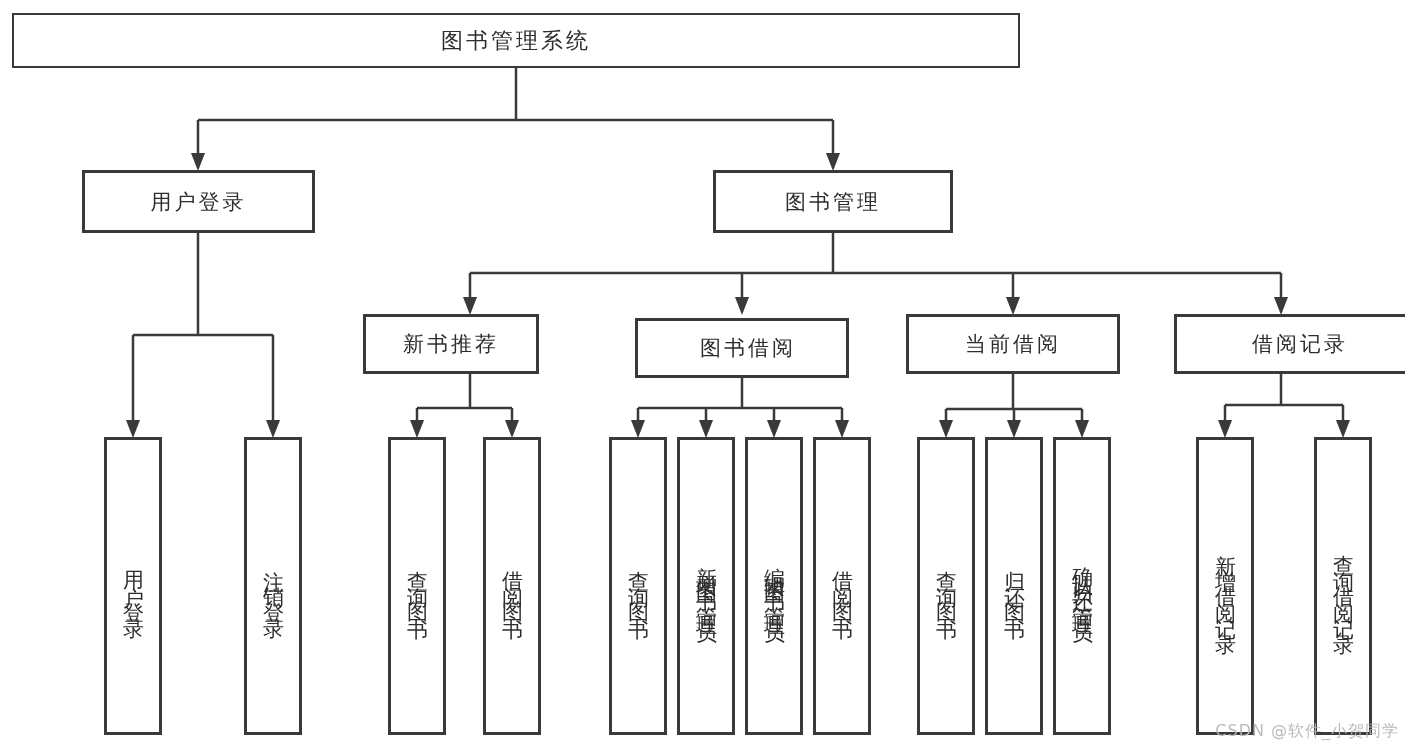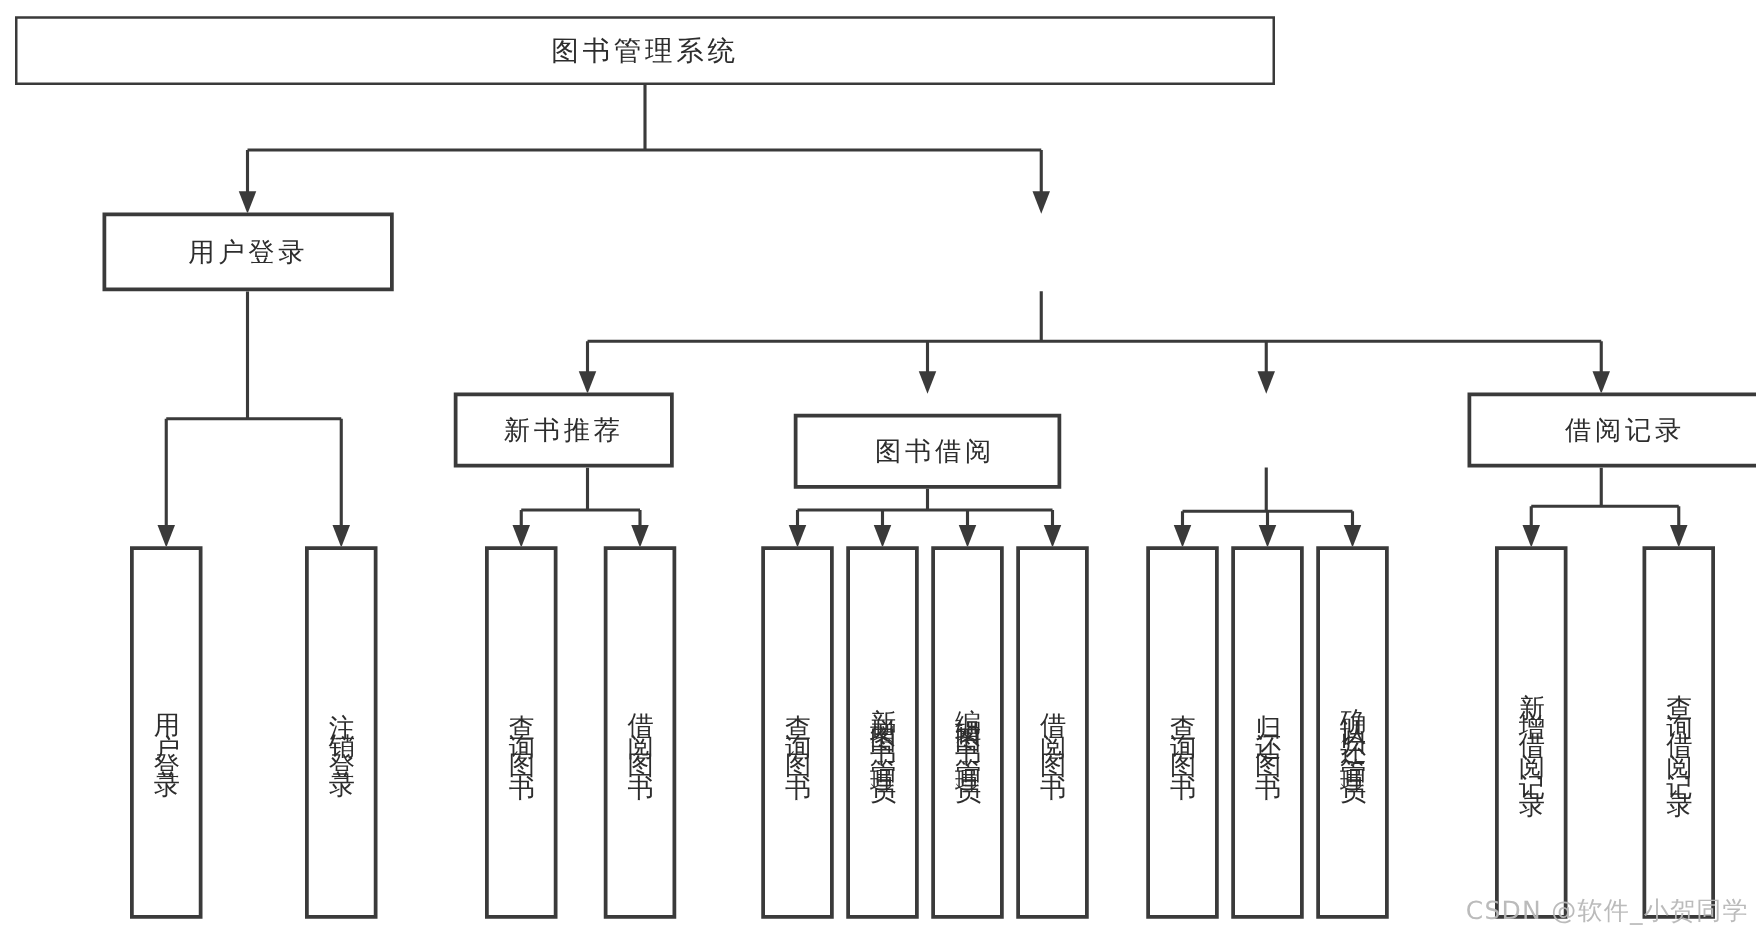--- a/index.html
+++ b/index.html
@@ -38,21 +38,21 @@
     left: 0; top: 0;
     width: 1405px; height: 747px;
     z-index: 1;
   }
   svg.connectors line { stroke: #3a3a3a; stroke-width: 2.5; }
   svg.connectors polygon { fill: #3a3a3a; }
   .watermark {
     position: absolute;
     right: 6px;
     bottom: 5px;
-    font-size: 20px;
+    font-size: 16px;
     color: rgba(183,183,183,0.95);
     letter-spacing: 1px;
     z-index: 5;
     white-space: nowrap;
   }
 </style>
 </head>
 <body>
 
 <div id="stage">
@@ -115,23 +115,25 @@
     <line x1="1225" y1="405" x2="1343" y2="405"></line>
     <line x1="1225" y1="405" x2="1225" y2="423"></line>
     <polygon points="1218,420 1232,420 1225,438"></polygon>
     <line x1="1343" y1="405" x2="1343" y2="423"></line>
     <polygon points="1336,420 1350,420 1343,438"></polygon>
   </svg>
 
   <div class="box hbox root" style="left:12px; top:13px; width:1008px; height:55px;">图书管理系统</div>
 
   <div class="box hbox" style="left:82px; top:170px; width:233px; height:63px;">用户登录</div>
+  <div class="box hbox" style="left:713px; top:170px; width:240px; height:63px;">图书管理</div>
 
   <div class="box hbox" style="left:363px; top:314px; width:176px; height:60px;">新书推荐</div>
-  <div class="box hbox" style="left:635px; top:331px; width:214px; height:60px;padding-left:12px;">图书借阅</div>
+  <div class="box hbox" style="left:635px; top:318px; width:214px; height:60px;padding-left:12px;">图书借阅</div>
+  <div class="box hbox" style="left:906px; top:314px; width:214px; height:60px;">当前借阅</div>
   <div class="box hbox" style="left:1174px; top:314px; width:252px; height:60px;">借阅记录</div>
 
   <div class="box vbox" style="left:104px; top:437px; width:58px; height:298px;">用户登录</div>
   <div class="box vbox" style="left:244px; top:437px; width:58px; height:298px;">注销登录</div>
 
   <div class="box vbox" style="left:388px; top:437px; width:58px; height:298px;">查询图书</div>
   <div class="box vbox" style="left:483px; top:437px; width:58px; height:298px;">借阅图书</div>
 
   <div class="box vbox" style="left:609px; top:437px; width:58px; height:298px;">查询图书</div>
   <div class="box vbox xl" style="left:677px; top:437px; width:58px; height:298px;">新增图书（管理员）</div>

